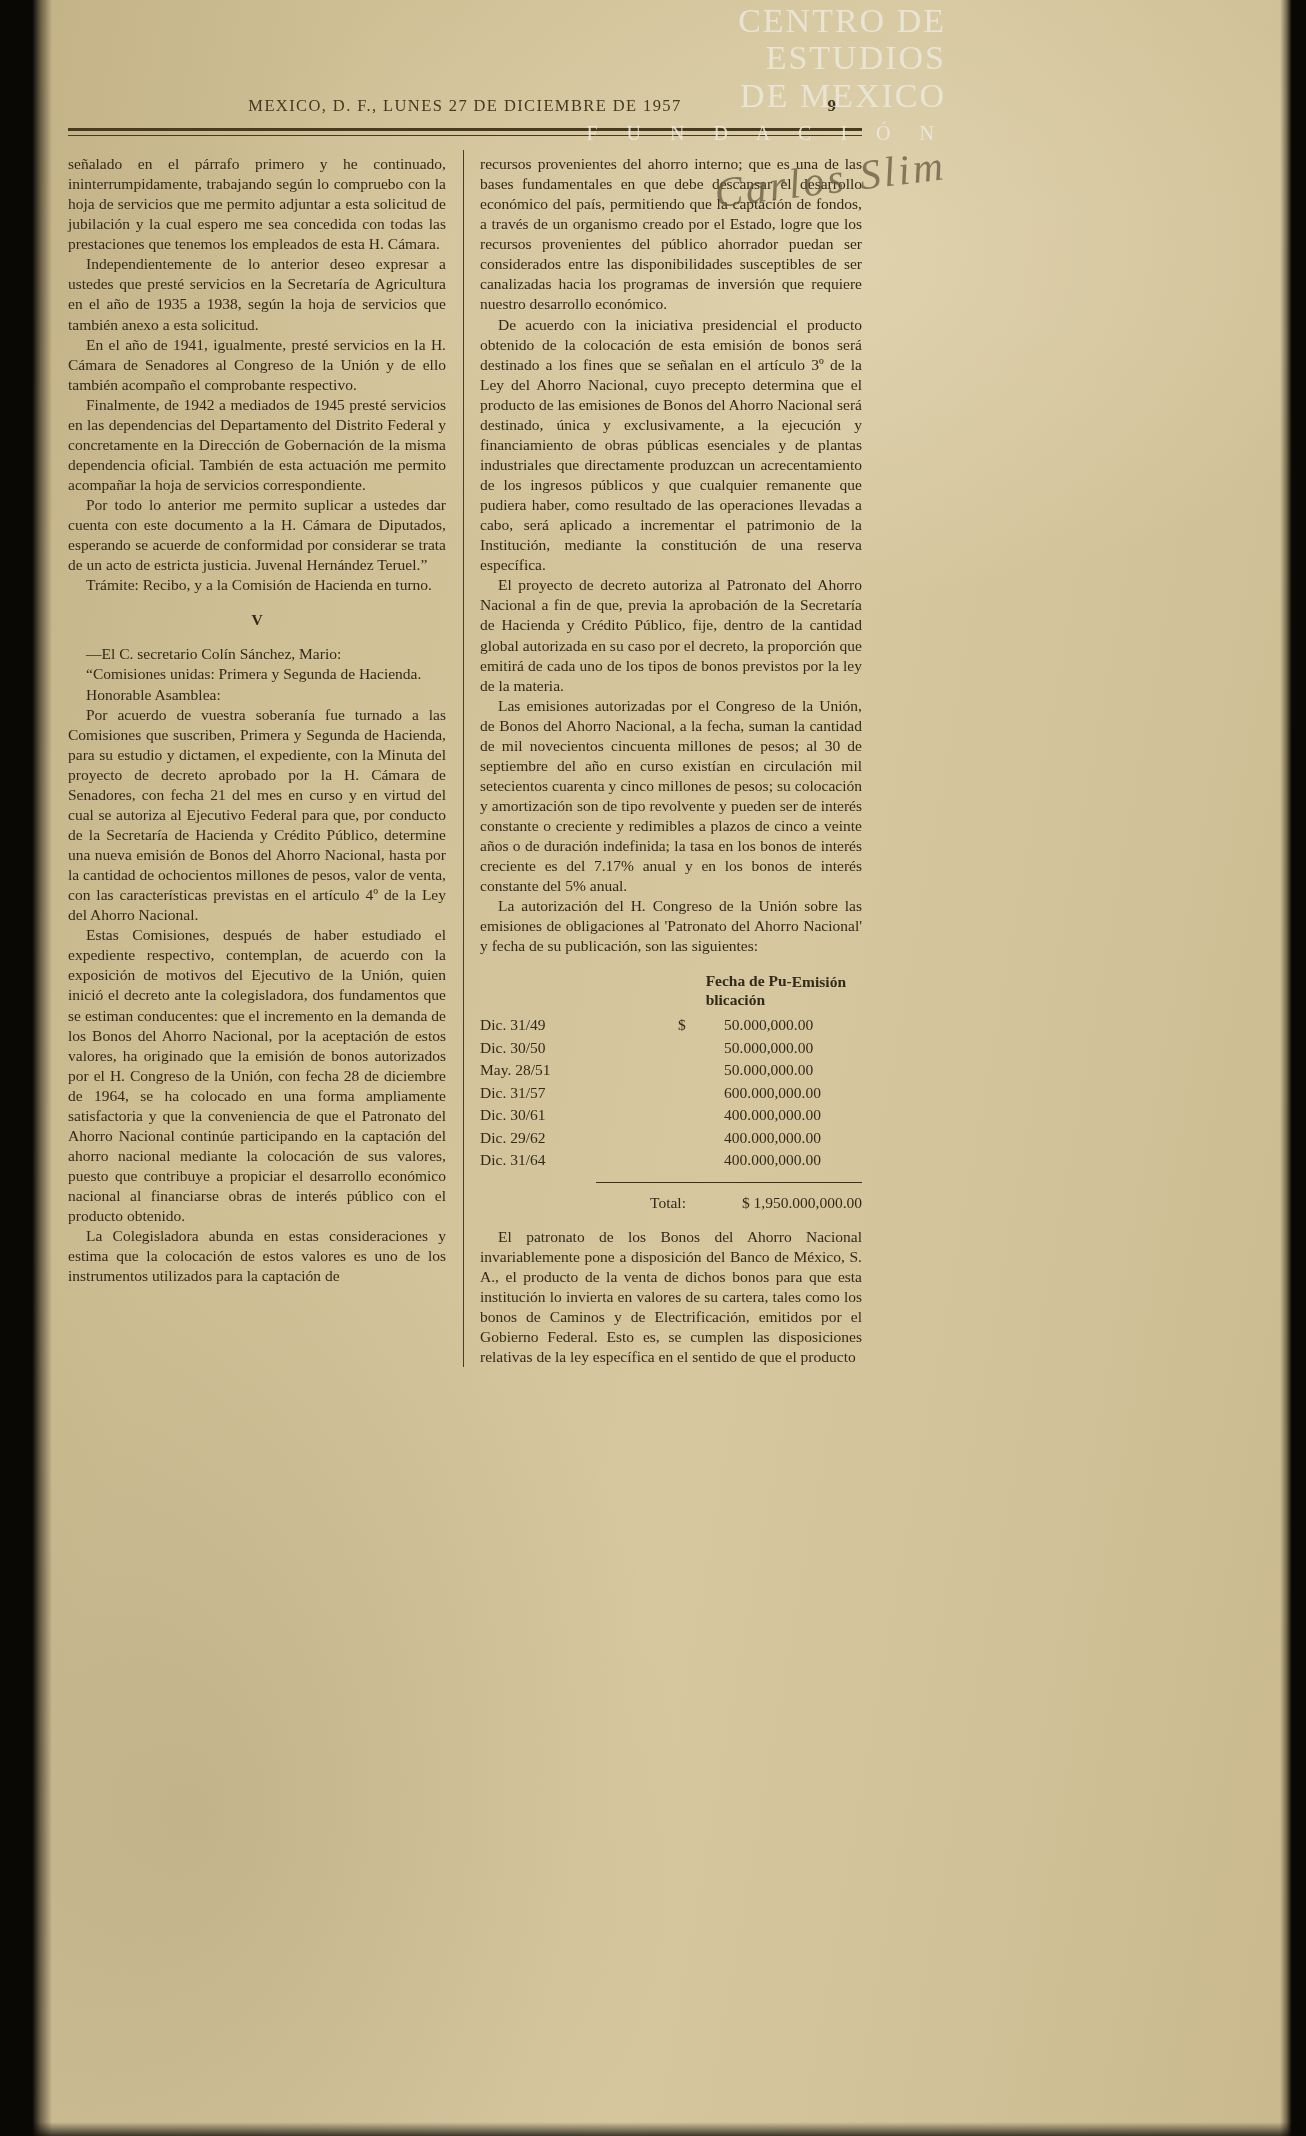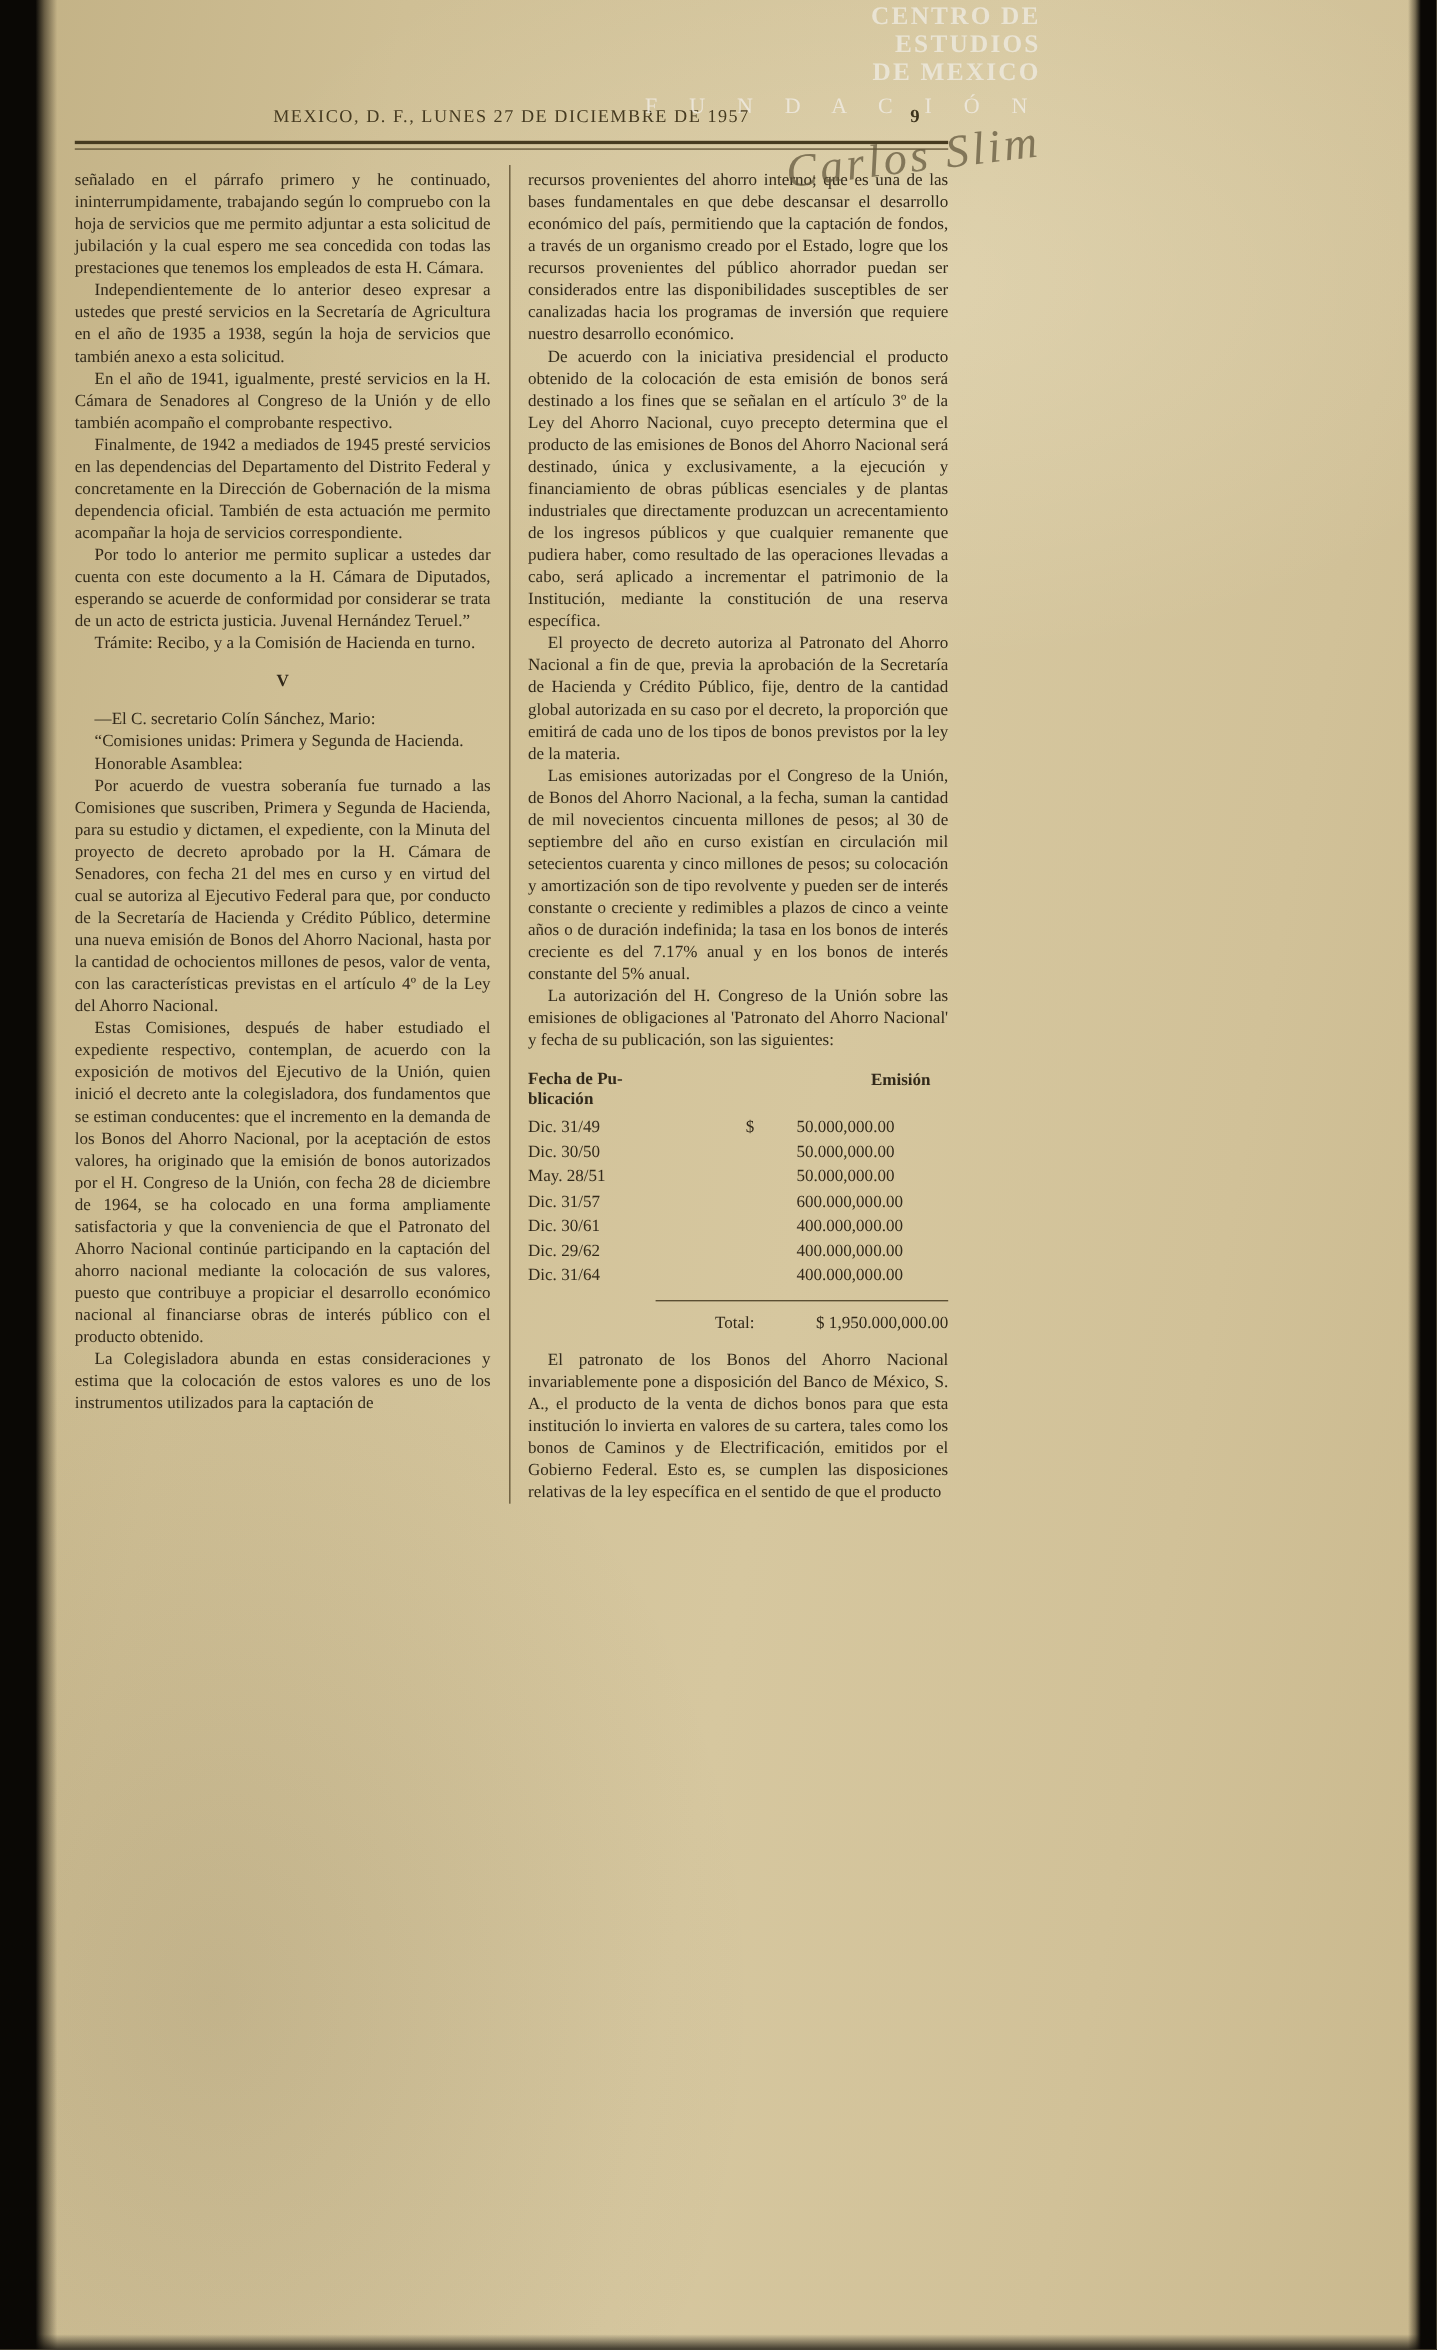--- a/index.html
+++ b/index.html
@@ -37,24 +37,24 @@
   .watermark {
     position: absolute;
     top: 2px;
     right: 360px;
     z-index: 5;
     text-align: right;
     pointer-events: none;
     color: rgba(238,234,224,0.80);
   }
   .wm-line {
-    font-size: 23px;
+    font-size: 34px;
     line-height: 1.1;
     letter-spacing: 2px;
-    font-weight: bold;
+    font-weight: normal;
   }
   .wm-foundation {
     margin-top: 8px;
     font-size: 20px;
     letter-spacing: 12px;
     color: rgba(238,234,224,0.85);
     white-space: nowrap;
   }
   .wm-signature {
     margin-top: -4px;
@@ -137,21 +137,21 @@
   b { font-weight: normal; }
 
   
   .pubtable {
     margin: 14px 0 13px;
     font-size: 15.5px;
     line-height: 1.45;
   }
   .t-head {
     display: flex;
-    justify-content: space-between;
+    justify-content: flex-end;
     font-weight: bold;
     margin-bottom: 5px;
   }
   .t-head-left  { line-height: 1.25; }
   .t-head-right { padding-right: 16px; }
   .t-row { display: flex; }
   .t-date { width: 120px; }
   .t-group { margin-left: auto; display: flex; }
   .t-cur { width: 46px; }
   .t-amount { width: 138px; text-align: left; }

